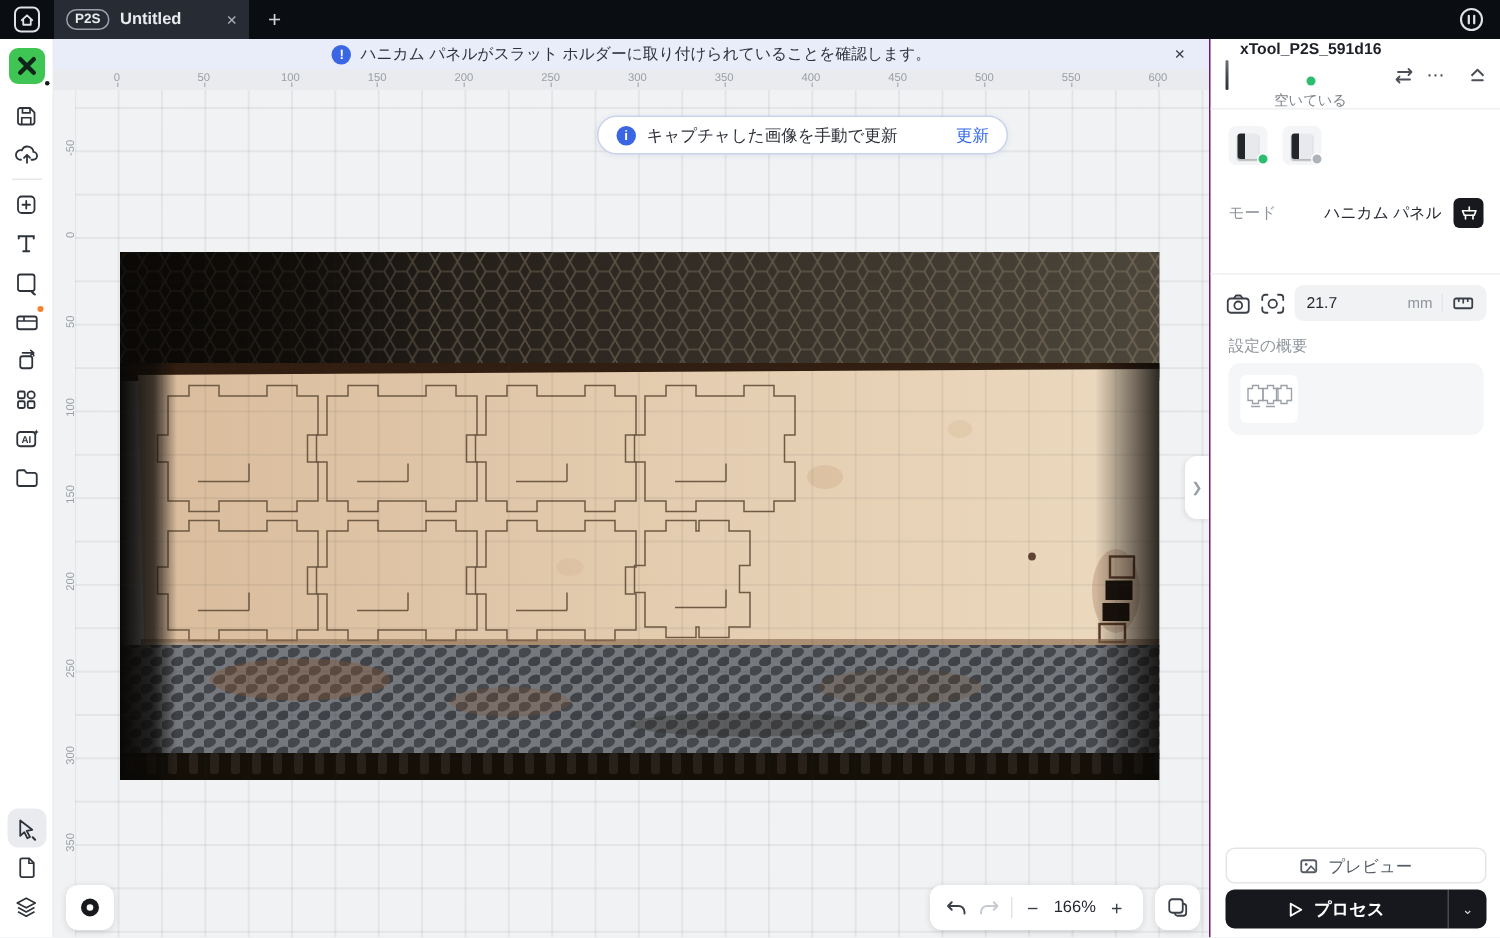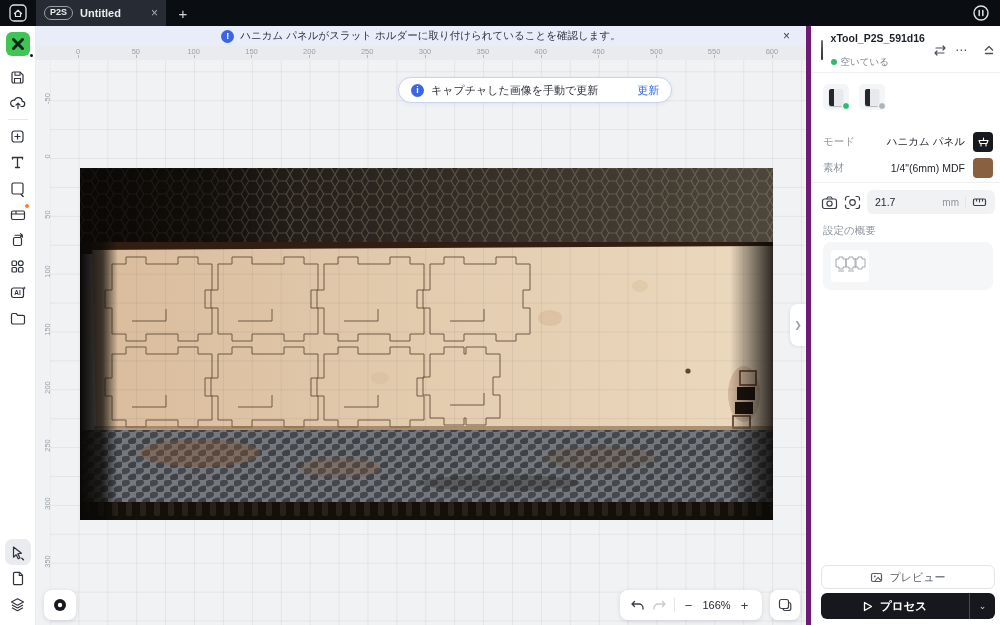--- a/index.html
+++ b/index.html
@@ -55,27 +55,27 @@
   
   .float-btn { background:#fff; border-radius:8px; box-shadow:0 1px 5px rgba(20,24,32,.12); z-index:15; display:flex; align-items:center; justify-content:center; }
   #spot-btn { left:44px; top:590px; width:32px; height:30px; }
   #zoombar { left:620px; top:590px; width:142px; height:30px; gap:0; padding:0 6px; }
   #zoombar .zb { width:22px; display:flex; align-items:center; justify-content:center; font-size:13px; color:#3a3f48; cursor:pointer; }
   #zoombar .sep { width:1px; height:14px; background:#e3e5e8; margin:0 3px; }
   #zoom-level { font-size:11px; color:#23272e; width:34px; text-align:center; }
   #copy-btn { left:770px; top:590px; width:30px; height:30px; }
 
   
-  #rpanel { left:806px; top:26px; width:194px; height:599px; background:#fff; border-left:5px solid #701a75; z-index:30; }
+  #rpanel { left:806px; top:26px; width:194px; height:599px; background:#fff; border-left:1px solid #701a75; z-index:30; }
   .rp-row { position:absolute; left:0; width:194px; }
   #dev-head { top:6px; height:36px; display:flex; align-items:center; padding:0 10px; gap:8px; }
   #dev-thumb { width:38px; height:20px; border-radius:4px; background:linear-gradient(180deg,#70747b 0%,#4a4e55 45%,#2e3136 100%); }
   #dev-names { flex:1; }
   #dev-name { font-size:10.5px; font-weight:bold; color:#1c2026; }
-  #dev-status { display:flex; align-items:center; gap:4px; margin-top:12px; }
+  #dev-status { display:flex; align-items:center; gap:4px; margin-top:12px;flex-direction:column; }
   #dev-status .gdot { width:6px; height:6px; border-radius:50%; background:#2dbd6e; }
   #dev-status .st { font-size:9.5px; color:#7b828b; }
   .head-ic { color:#4a4f58; display:flex; align-items:center; }
   .vsep { width:1px; height:12px; background:#e4e6e9; }
   #rp-div1 { top:46px; border-top:1px solid #eff0f2; }
   #modules { top:52px; display:flex; gap:10px; padding:6px 12px; }
   .module { width:26px; height:26px; border-radius:5px; background:#f4f5f7; position:relative; display:flex; align-items:center; justify-content:center; }
   .module .body { width:14px; height:17px; background:linear-gradient(90deg,#23262b 0 35%,#e8e9ec 35% 100%); border-radius:2px; box-shadow:0 1px 1px rgba(0,0,0,.25); }
   .module .mdot { position:absolute; right:-1px; bottom:0; width:8px; height:8px; border-radius:50%; border:1.5px solid #fff; }
   .mdot.g { background:#2dbd6e; } .mdot.n { background:#aeb3ba; }
@@ -422,25 +422,20 @@
   <div id="mode-row" class="rp-row kv">
     <span class="k">モード</span>
     <span class="v">ハニカム パネル</span>
     <span id="mode-ic">
       <svg width="13" height="12" viewBox="0 0 13 12">
           <path d="M2 4.5 h9 l-1.2 3 h-6.6 Z" fill="none" stroke="#fff" stroke-width="1.1" stroke-linejoin="round"></path>
           <path d="M4 7.5 v2.5 M9 7.5 v2.5 M6.5 2 v2.5" stroke="#fff" stroke-width="1.1" stroke-linecap="round"></path>
         </svg>
     </span>
   </div>
-  <div id="mat-row" class="rp-row kv">
-    <span class="k">素材</span>
-    <span class="v">1/4"(6mm) MDF</span>
-    <span id="mat-swatch" style="background: rgb(138, 97, 64);"></span>
-  </div>
   <div id="rp-div2" class="rp-row"></div>
   <div id="cap-row" class="rp-row">
     <svg width="17" height="15" viewBox="0 0 17 15">
         <rect x="1.5" y="4" width="14" height="9.5" rx="2" fill="none" stroke="#3a3f48" stroke-width="1.2"></rect>
         <path d="M5.5 4 L7 2 h3 l1.5 2" fill="none" stroke="#3a3f48" stroke-width="1.2" stroke-linejoin="round"></path>
         <circle cx="8.5" cy="8.6" r="2.6" fill="none" stroke="#3a3f48" stroke-width="1.2"></circle>
       </svg>
     <svg width="17" height="15" viewBox="0 0 17 15">
         <path d="M1.5 5 V3.5 a2 2 0 0 1 2-2 H5 M12 1.5 h1.5 a2 2 0 0 1 2 2 V5 M15.5 10 v1.5 a2 2 0 0 1-2 2 H12 M5 13.5 H3.5 a2 2 0 0 1-2-2 V10" fill="none" stroke="#3a3f48" stroke-width="1.2" stroke-linecap="round"></path>
         <circle cx="8.5" cy="7.5" r="2.8" fill="none" stroke="#3a3f48" stroke-width="1.2"></circle>

